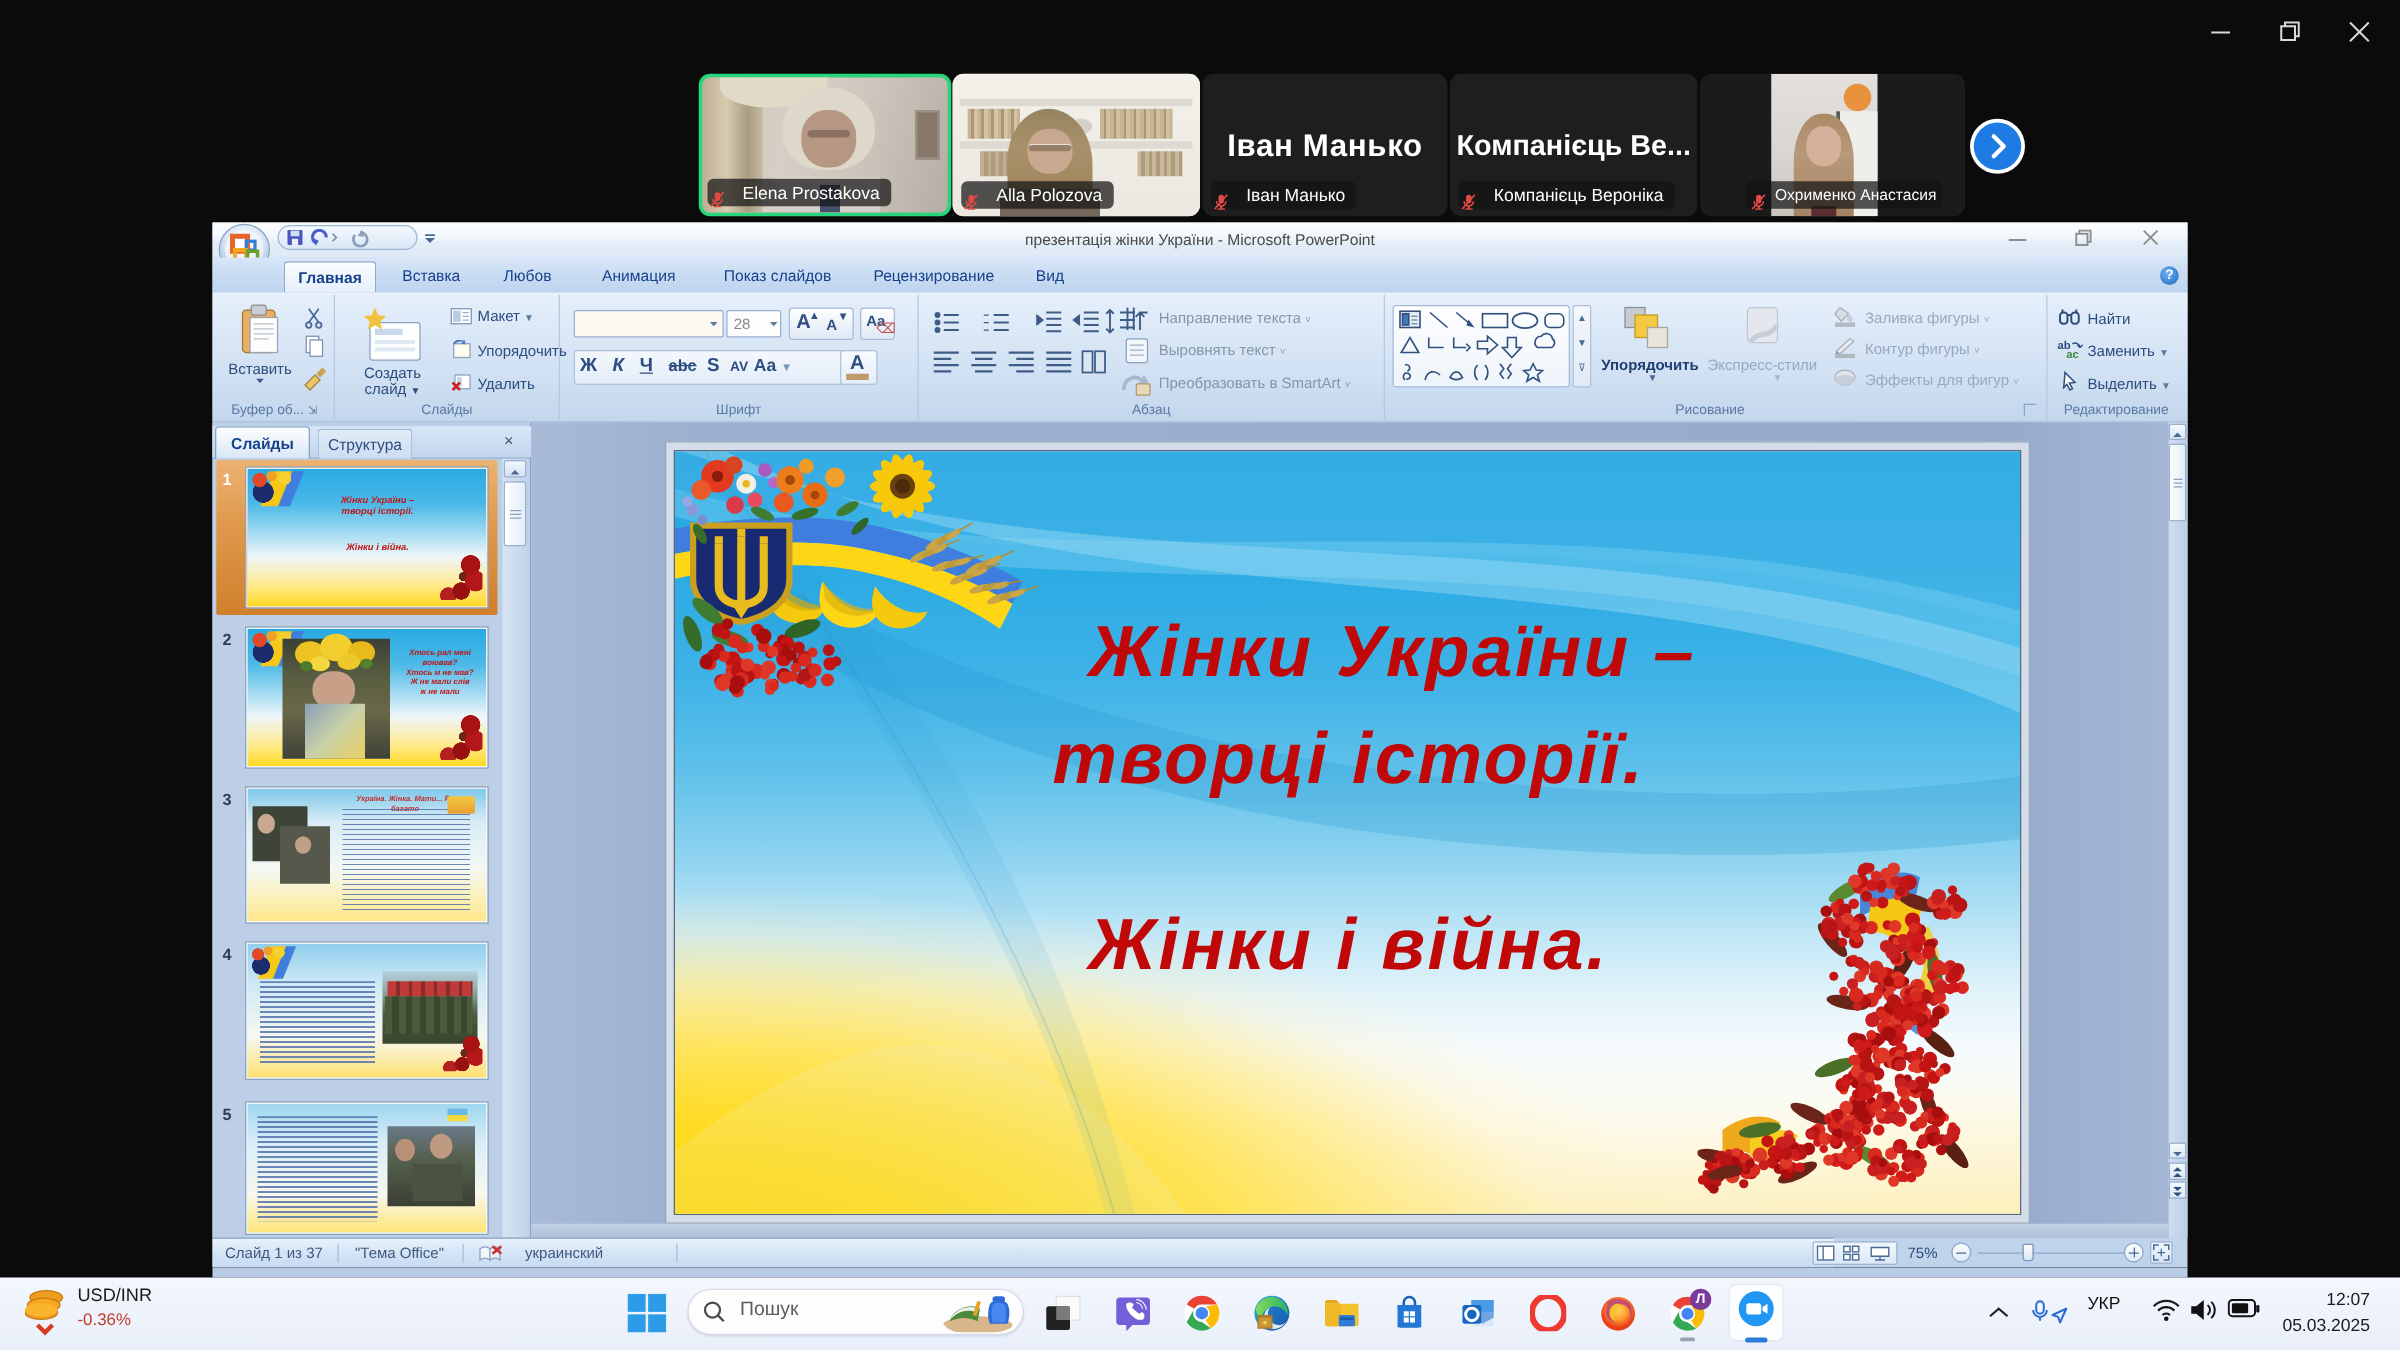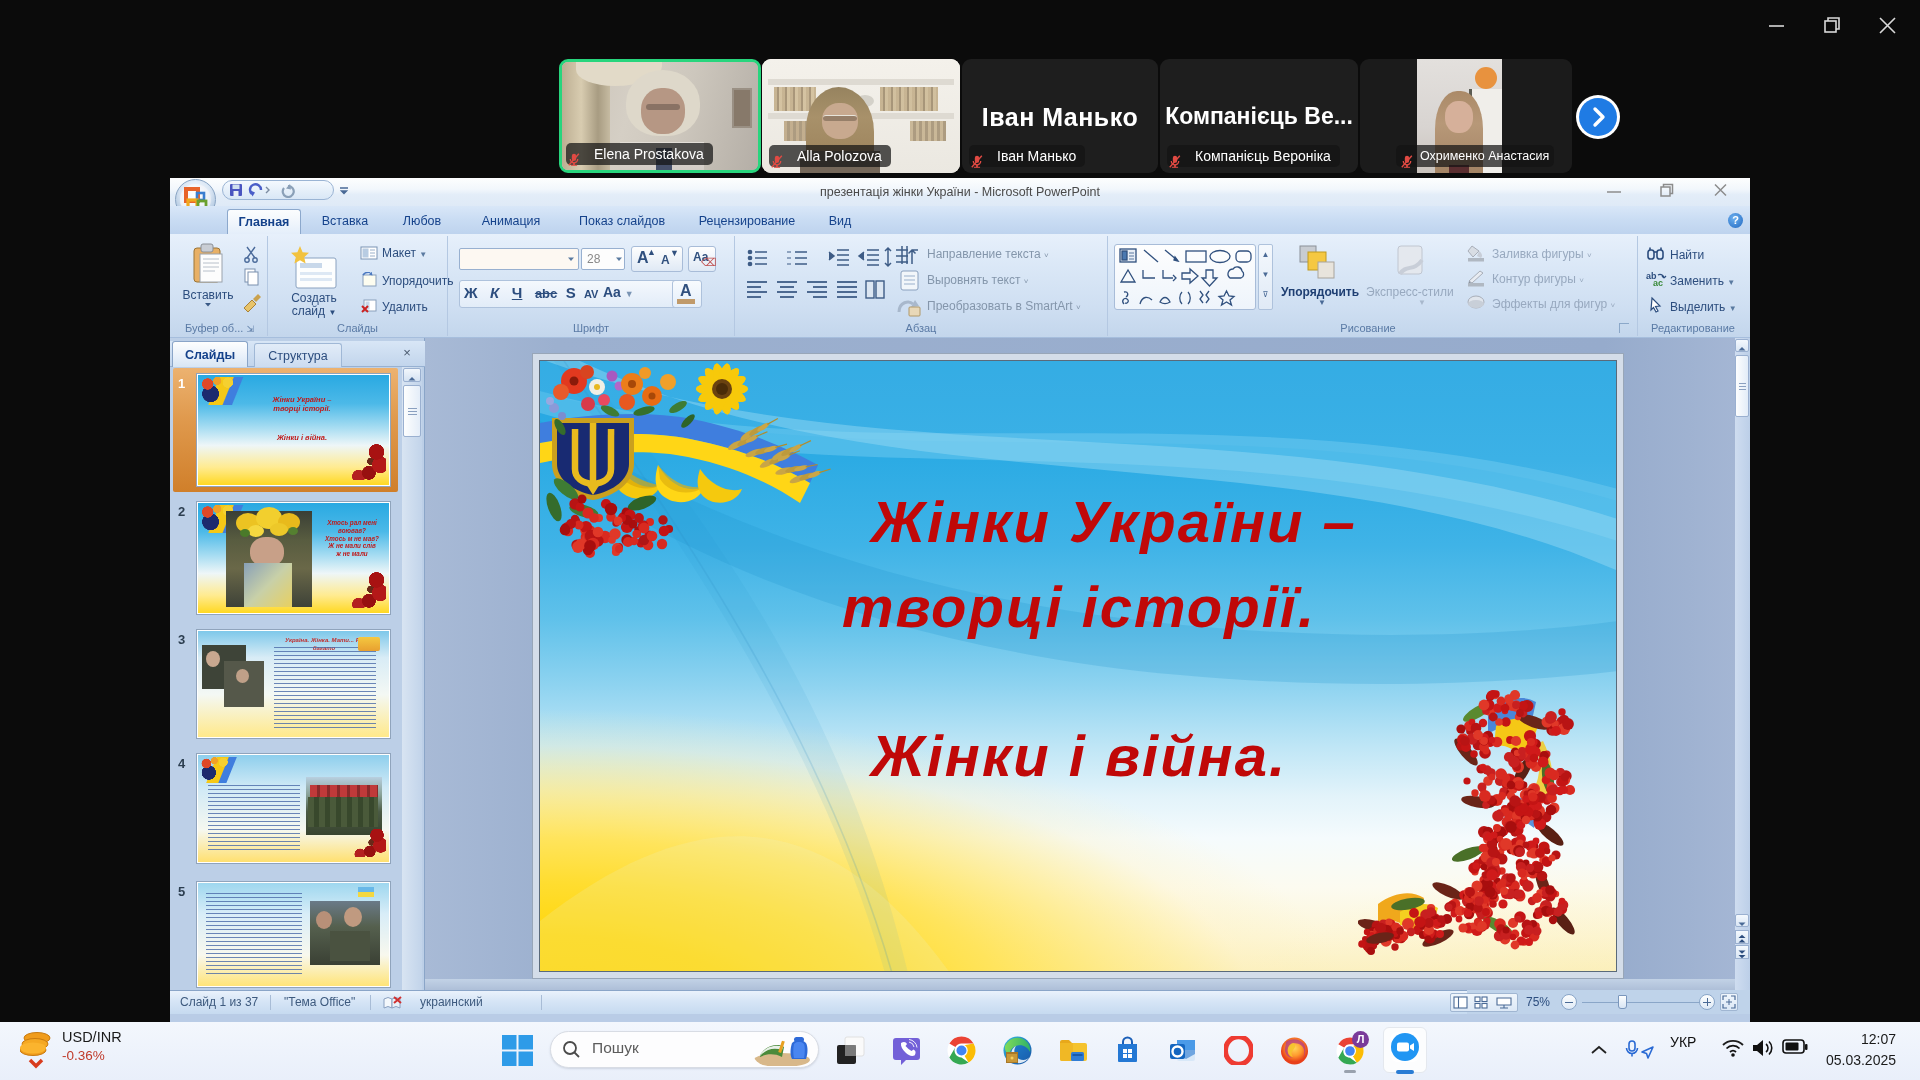--- a/index.html
+++ b/index.html
@@ -477,21 +477,21 @@
   <svg class="abs" style="left:9px;top:60px" width="18" height="18" viewBox="0 0 18 18">
             <path d="M5 2 L13 10 L8.5 10.5 L11 15 L9 16 L6.5 11.5 L4 14 z" fill="#fff" stroke="#2c4d7e" stroke-width="1.2"></path>
           </svg>
   <div class="abs btxt" style="left:32px;top:64px">Выделить <span style="font-size:8px;color:#5a7aa0">▼</span></div>
   <div class="glabel">Редактирование</div>
  </div>
 </div>
 <div id="panel">
  <div id="paneltabs"></div>
  <div class="abs" style="left:2px;top:3px;width:76px;height:26px;background:linear-gradient(180deg,#fdfefe,#e8f0fa 60%,#d8e6f4);border:1px solid #8aa5c8;border-bottom:none;border-radius:3px 3px 0 0;font-size:12.5px;font-weight:bold;color:#15428b;text-align:center;line-height:26px">Слайды</div>
- <div class="abs" style="left:84px;top:5px;width:88px;height:24px;background:linear-gradient(180deg,#e2ecf8,#ccdcf0);border:1px solid #a0b8d6;border-bottom:none;border-radius:3px 3px 0 0;font-size:12.5px;color:#2c4d7e;text-align:center;line-height:24px">Структура</div>
+ <div class="abs" style="left:84px;top:5px;width:76px;height:24px;background:linear-gradient(180deg,#e2ecf8,#ccdcf0);border:1px solid #a0b8d6;border-bottom:none;border-radius:3px 3px 0 0;font-size:12.5px;color:#2c4d7e;text-align:center;line-height:24px">Структура</div>
  <div class="abs" style="left:230px;top:8px;width:14px;height:14px;font-size:13px;color:#4a5a6e;line-height:14px;text-align:center">×</div>
  <div class="abs" style="left:3px;top:30px;width:225px;height:124px;background:linear-gradient(180deg,#ecb270,#e09a4e 40%,#d07f2a);border-radius:2px"></div>
  <div class="abs" style="left:8px;top:38px;font-size:13px;font-weight:bold;color:#fff">1</div>
  <div class="abs mini" style="left:27px;top:36px">
           <div class="m-emb"></div>
           <div class="m-t" style="left:60px;top:20px;width:88px;font-size:7.5px">Жінки України –<br>творці історії.</div>
           <div class="m-t" style="left:60px;top:58px;width:88px;font-size:7.5px">Жінки і війна.</div>
           <div class="m-ber"></div>
         </div>
  <div class="abs" style="left:8px;top:166px;font-size:13px;font-weight:bold;color:#2c3e50">2</div>

